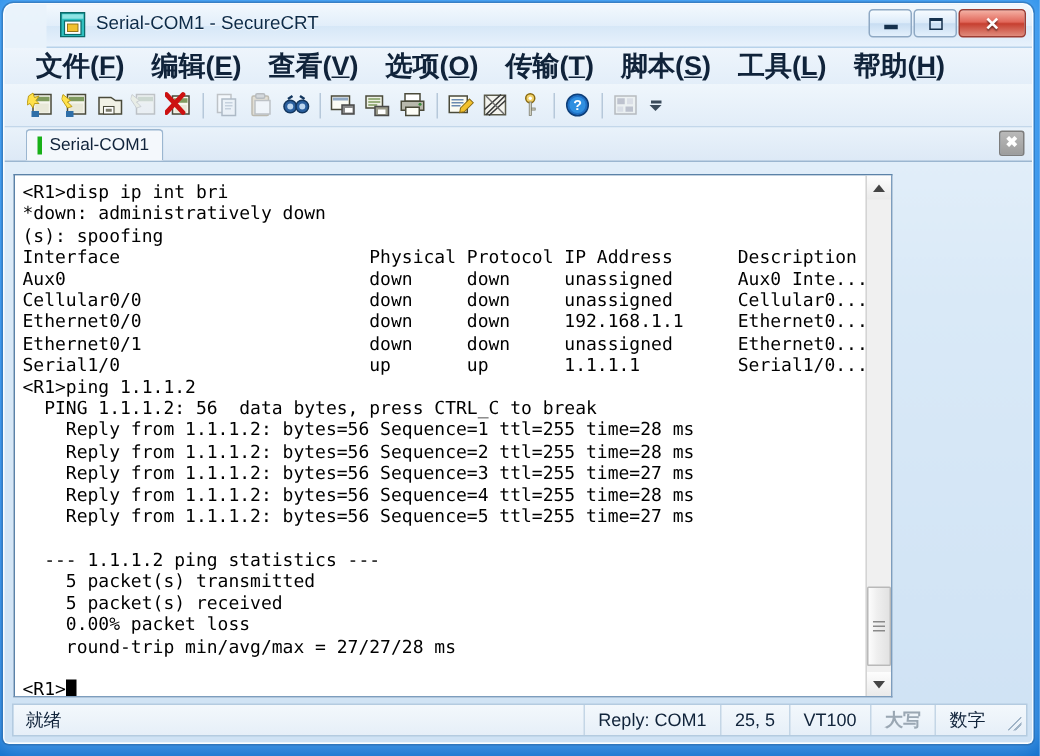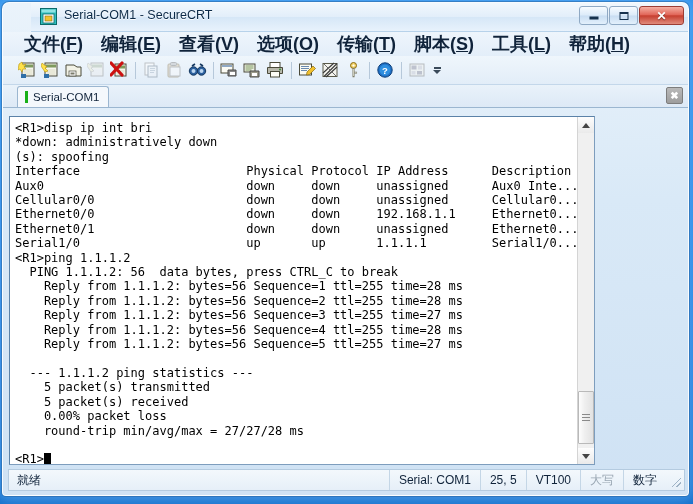--- a/index.html
+++ b/index.html
@@ -163,21 +163,21 @@
     background:linear-gradient(180deg,#f3f8fc 0%,#e6eff8 100%);
     border:1px solid #b4cbe0;
     display:flex;align-items:center;
   }
   #st-ready{flex:1 1 auto;padding-left:8px;font-size:12px;color:#10233a;}
   .st-cell{
     height:100%;display:flex;align-items:center;padding:0 9px;
     font-size:12px;color:#10233a;white-space:nowrap;
     border-left:1px solid #c4d6e6;
   }
-  .st-cell.dim{color:#9aa7b3;}
+  .st-cell.dim{color:#9aa7b3;font-weight:bold;}
   #st-grip{width:18px;height:100%;position:relative;}
   #st-grip:after{
     content:"";position:absolute;right:3px;bottom:3px;width:9px;height:9px;
     background:
       linear-gradient(135deg,transparent 45%,#9fb3c6 45%,#9fb3c6 55%,transparent 55%),
       linear-gradient(135deg,transparent 70%,#9fb3c6 70%,#9fb3c6 80%,transparent 80%);
   }
 </style>
 </head>
 <body>
@@ -433,21 +433,21 @@
           </span>
       </div>
       <div class="sb-btn down">
         <span class="arrow-down"></span>
       </div>
     </div>
   </div>
 
   <div id="statusbar">
     <span id="st-ready">就绪</span>
-    <span class="st-cell">Serial: COM1</span>
+    <span class="st-cell">Reply: COM1</span>
     <span class="st-cell">25,  5</span>
     <span class="st-cell">VT100</span>
     <span class="st-cell dim">大写</span>
     <span class="st-cell">数字</span>
     <span id="st-grip"></span>
   </div>
 
 </div>
 
 </body></html>

